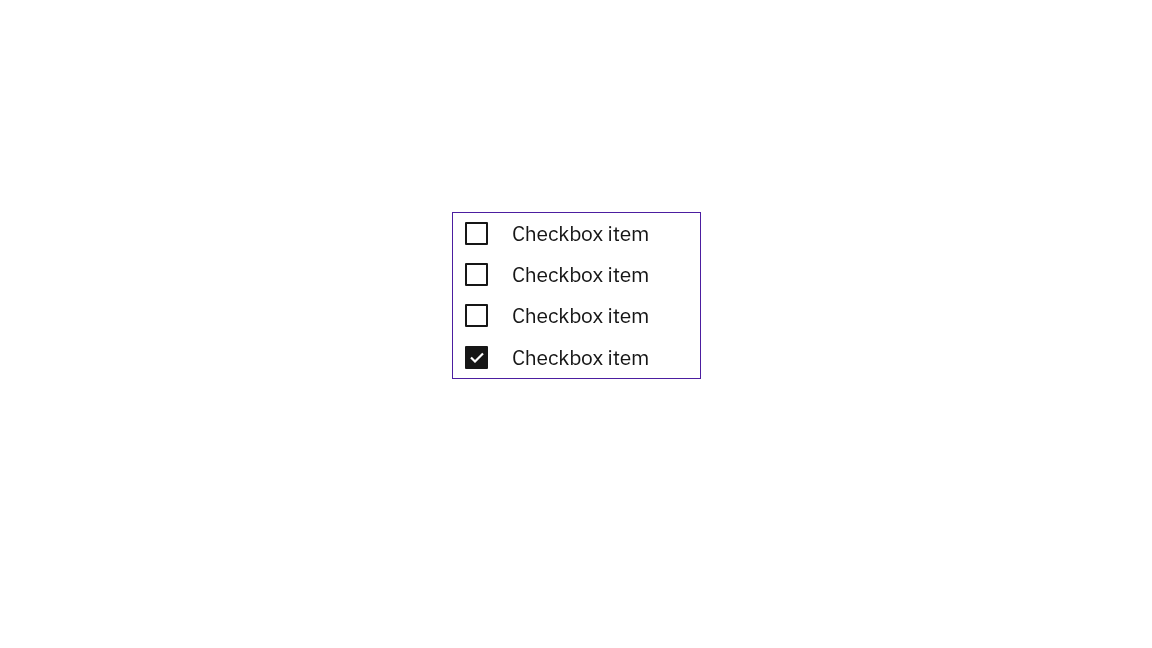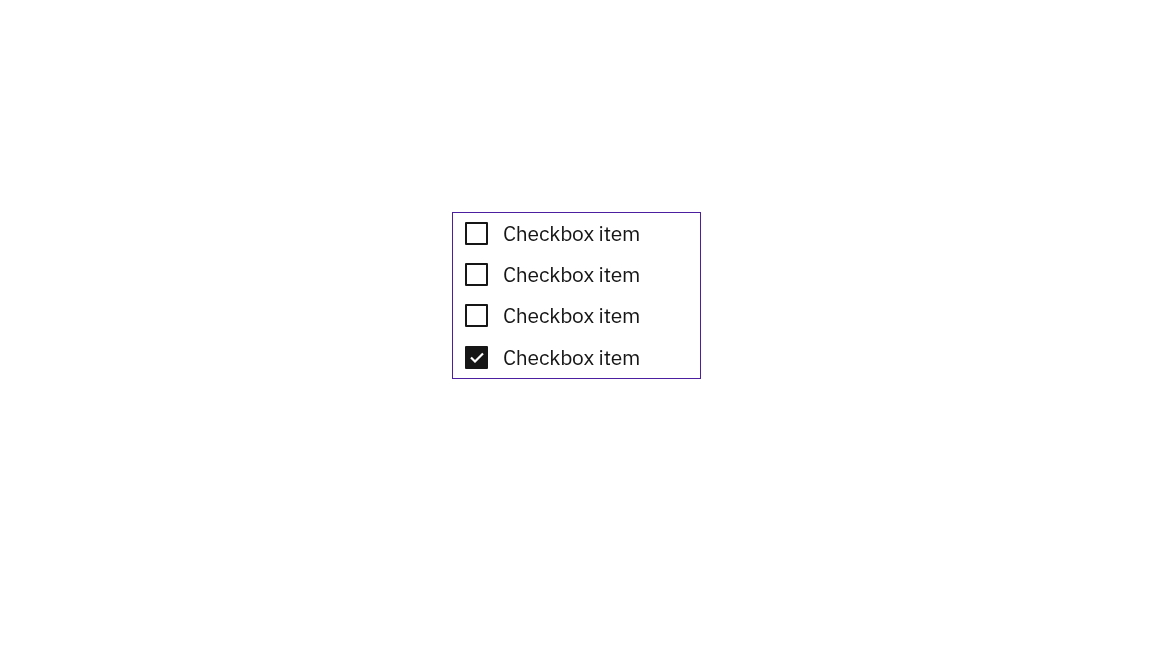--- a/index.html
+++ b/index.html
@@ -42,21 +42,21 @@
       margin-top: 8px;
       padding: 8px 12px;
       display: flex;
       flex-direction: column;
       gap: 16px;
       width: 249px;
     }
     .checkbox-row {
       display: flex;
       align-items: center;
-      gap: 15px;
+      gap: 24px;
     }
     .checkbox-box {
       width: 23px;
       height: 23px;
       border: 2px solid #161616;
       border-radius: 1px;
       display: flex;
       align-items: center;
       justify-content: center;
       flex-shrink: 0;

